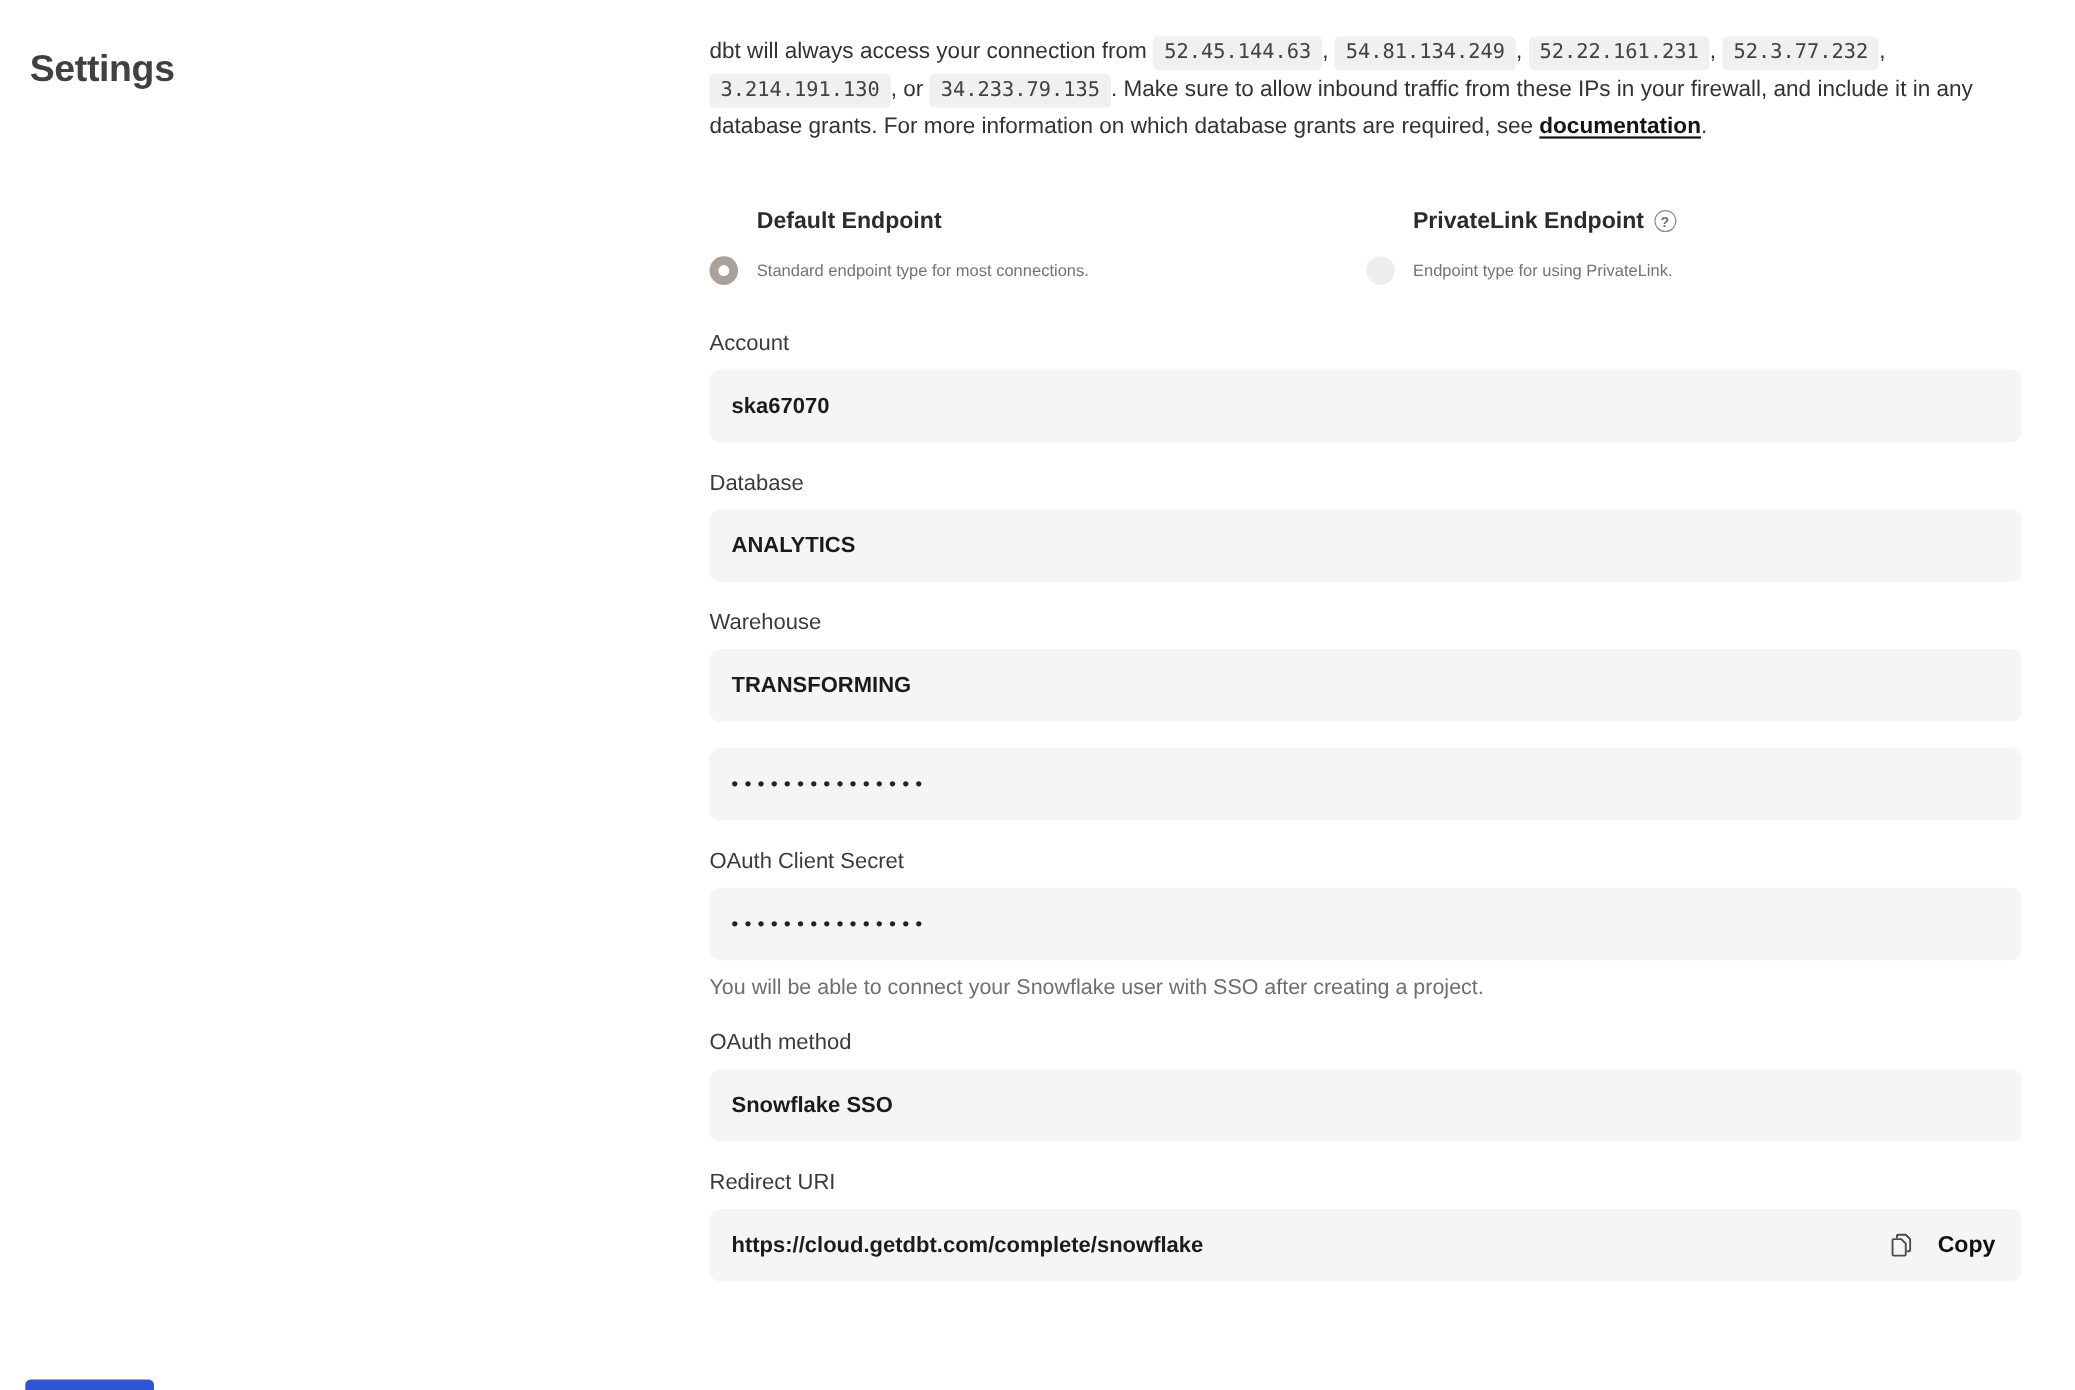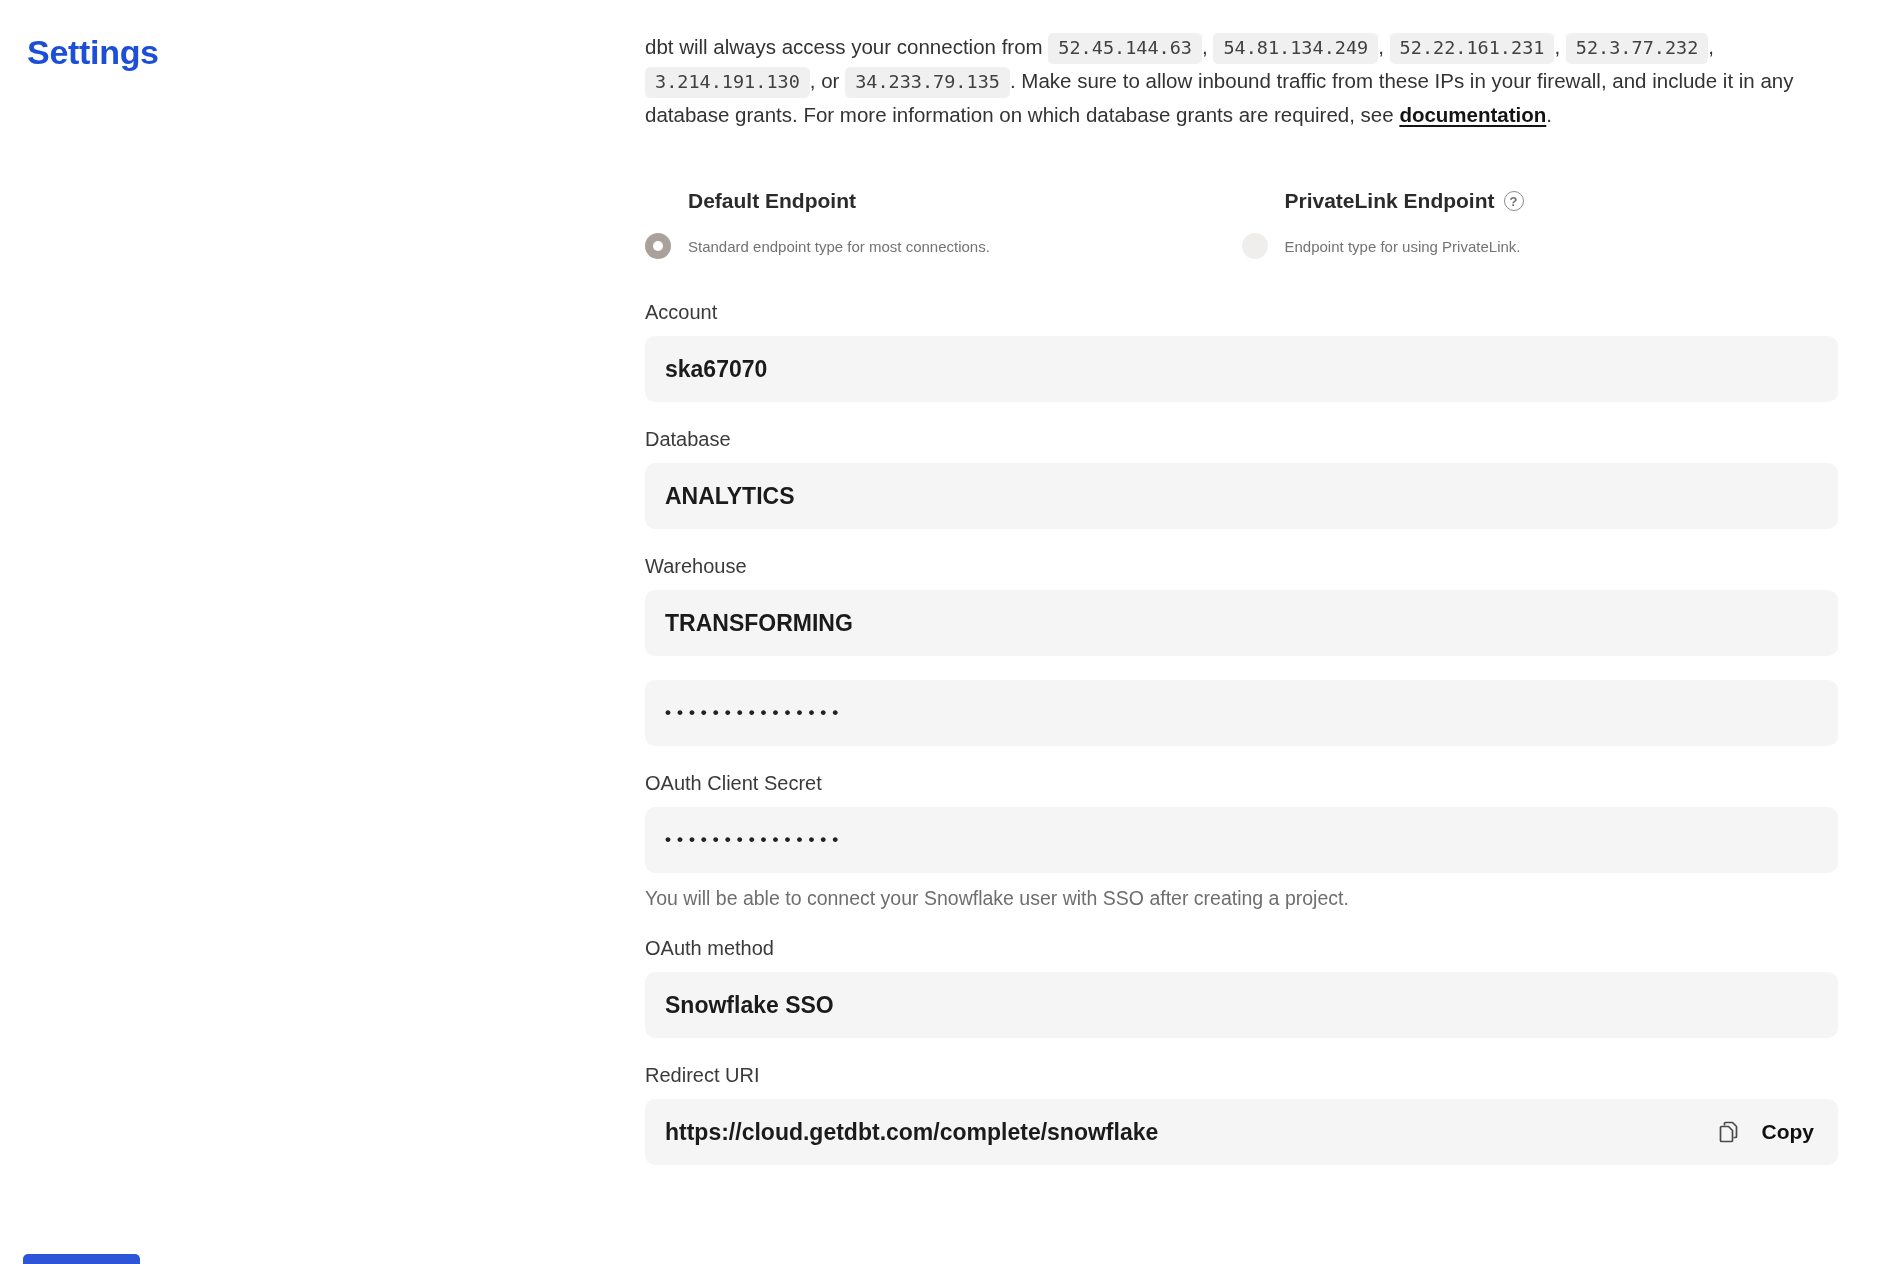--- a/index.html
+++ b/index.html
@@ -11,24 +11,24 @@
   .canvas {
     position: relative;
     width: 1886px;
     height: 1264px;
     background: #ffffff;
     overflow: hidden;
   }
   .page-title {
     position: absolute;
     left: 27px;
-    top: 33px;
+    top: 44px;
     font-size: 34px;
     font-weight: 700;
-    color: #1d4ed8;
+    color: #404040;
     letter-spacing: -0.3px;
   }
   .content {
     position: absolute;
     left: 645px;
     top: 0;
     width: 1193px;
   }
   
   .intro {
@@ -130,21 +130,21 @@
   }
   .field-input {
     height: 66px;
     background: #f5f5f6;
     border-radius: 10px;
     display: flex;
     align-items: center;
     padding: 0 24px 0 20px;
   }
   .field-value {
-    font-size: 23px;
+    font-size: 20px;
     font-weight: 600;
     color: #1b1b1b;
     flex: 1 1 auto;
     white-space: nowrap;
     overflow: hidden;
   }
   .field-value.password {
     font-size: 17px;
     font-weight: 700;
     letter-spacing: 6px;

